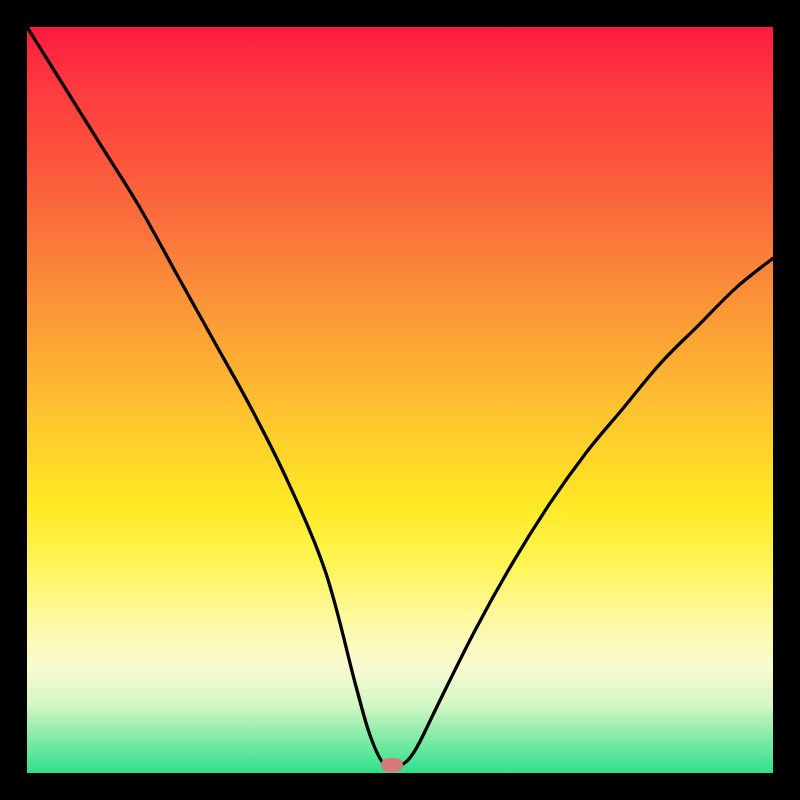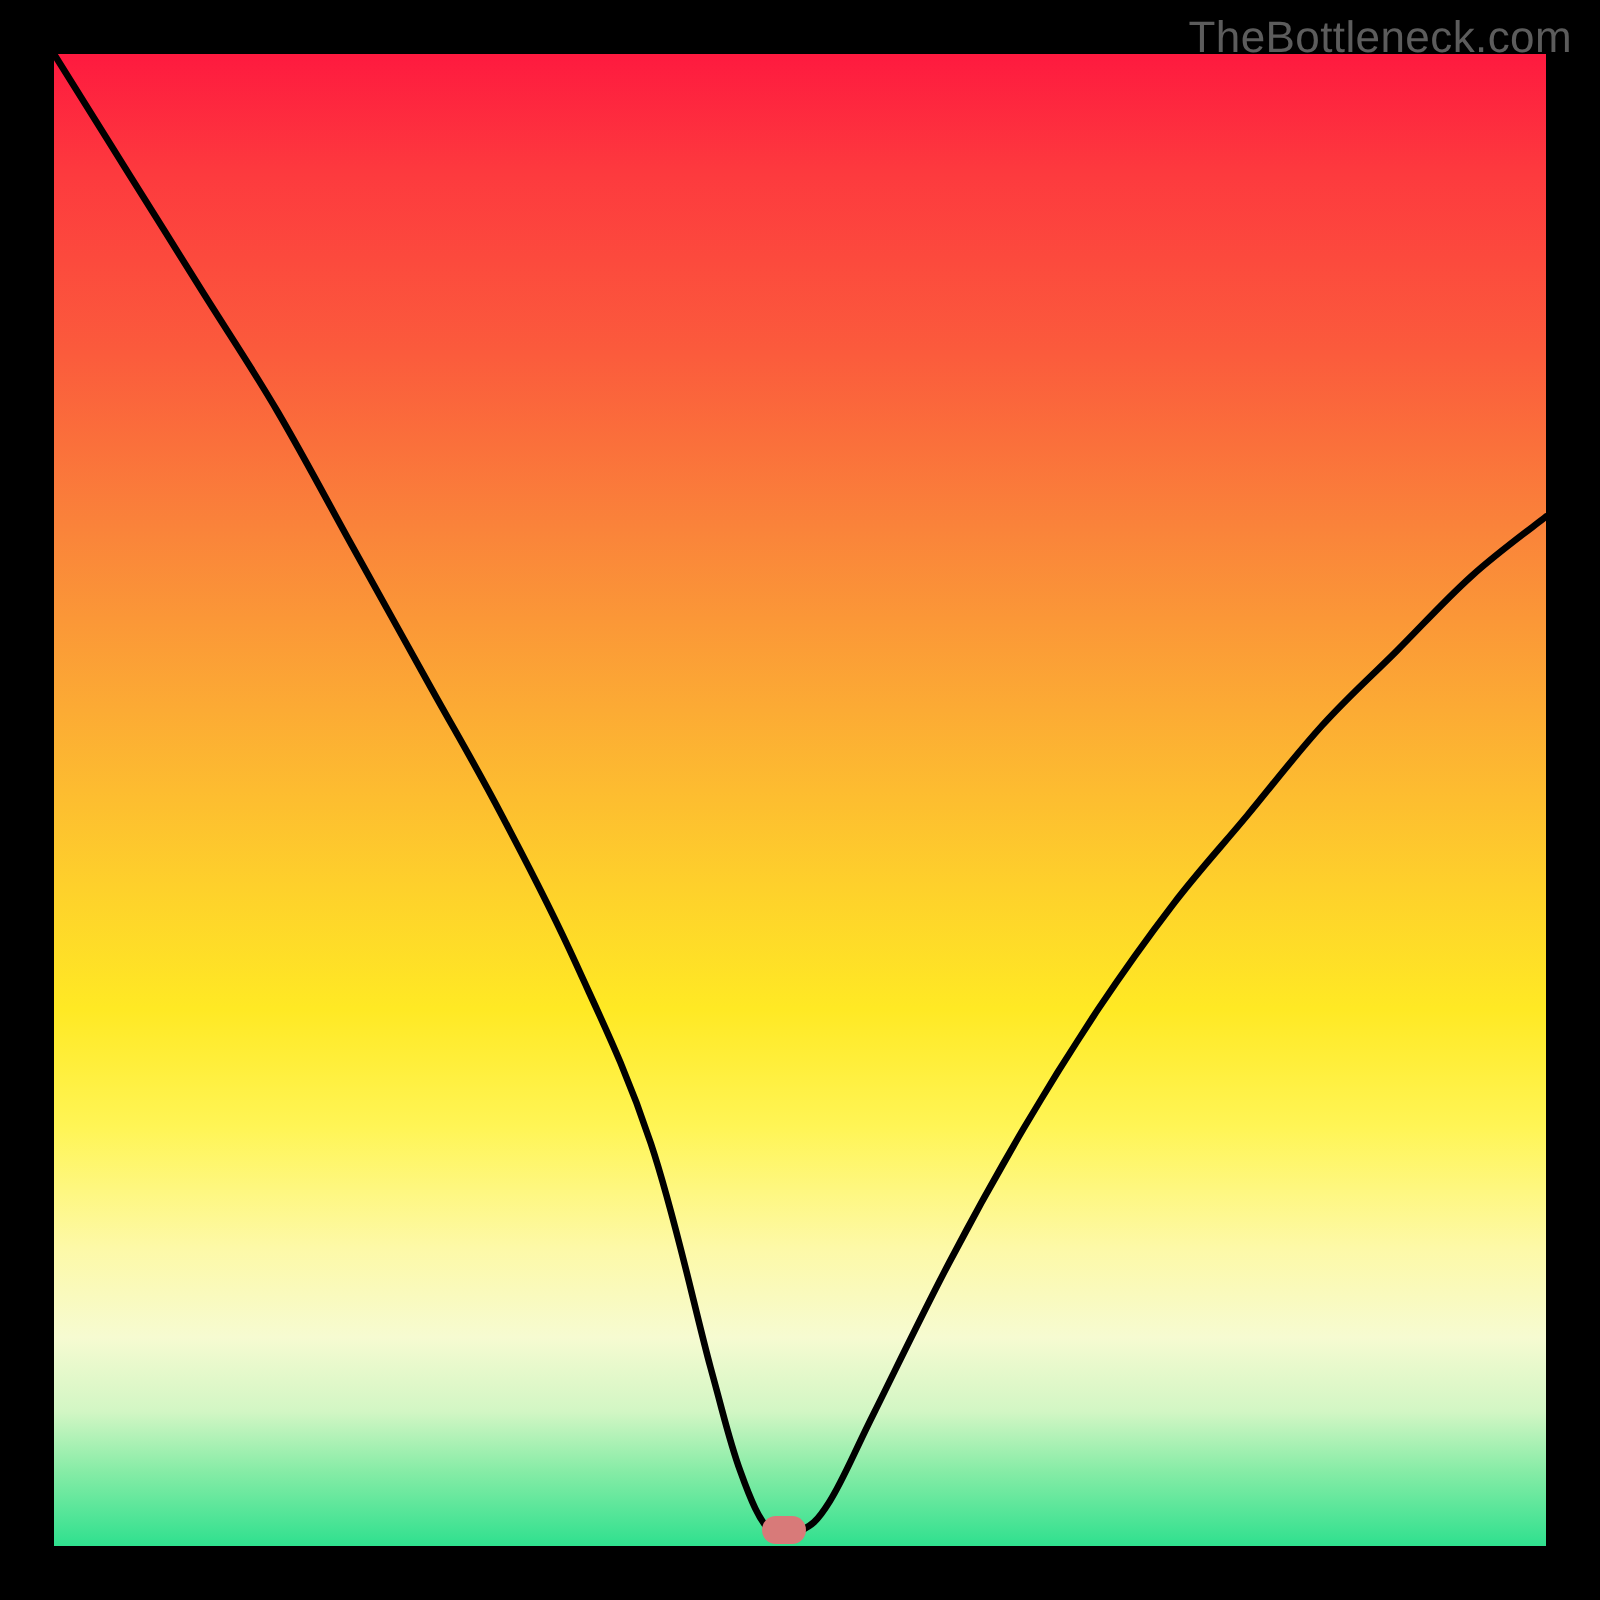--- a/index.html
+++ b/index.html
@@ -65,21 +65,20 @@
     left: 0;
     top: 0;
     width: 746px;
     height: 746px;
   }
 </style>
 </head>
 <body>
 
 <div class="frame">
-  <div class="watermark">TheBottleneck.com</div>
 
   <div class="plot">
     <svg class="curve" viewBox="0 0 746 746" preserveAspectRatio="none">
       <path id="curve-path" d="M 0.0 0.0 C 6.7 10.7, 23.9 38.2, 37.3 59.7 C 50.7 81.2, 61.2 97.9, 74.6 119.4 C 88.0 140.8, 98.5 156.2, 111.9 179.0 C 125.3 201.9, 135.8 222.0, 149.2 246.2 C 162.6 270.4, 173.1 289.1, 186.5 313.3 C 199.9 337.5, 210.4 354.9, 223.8 380.5 C 237.2 406.0, 247.7 425.5, 261.1 455.1 C 274.5 484.6, 286.3 508.3, 298.4 544.6 C 310.5 580.8, 320.2 626.9, 328.2 656.5 C 336.3 686.0, 337.8 693.9, 343.2 708.7 C 348.5 723.5, 352.7 733.2, 358.1 738.5 C 363.5 743.9, 367.6 741.2, 373.0 738.5 C 378.4 735.9, 381.2 734.4, 387.9 723.6 C 394.6 712.9, 399.6 700.3, 410.3 678.9 C 421.0 657.4, 434.2 629.8, 447.6 604.3 C 461.0 578.7, 471.5 559.9, 484.9 537.1 C 498.3 514.3, 508.8 497.6, 522.2 477.4 C 535.6 457.3, 546.1 442.7, 559.5 425.2 C 572.9 407.8, 583.4 396.6, 596.8 380.5 C 610.2 364.3, 620.7 350.5, 634.1 335.7 C 647.5 320.9, 658.0 311.8, 671.4 298.4 C 684.8 285.0, 695.3 273.2, 708.7 261.1 C 722.1 249.0, 739.3 236.6, 746.0 231.3" fill="none" stroke="#000000" stroke-width="3.3" stroke-linecap="round" stroke-linejoin="round"></path>
     </svg>
     <div class="marker" id="marker" style="left: 364.943px; top: 737.943px; background: rgb(216, 122, 121);"></div>
   </div>
 </div>
 
 </body></html>

